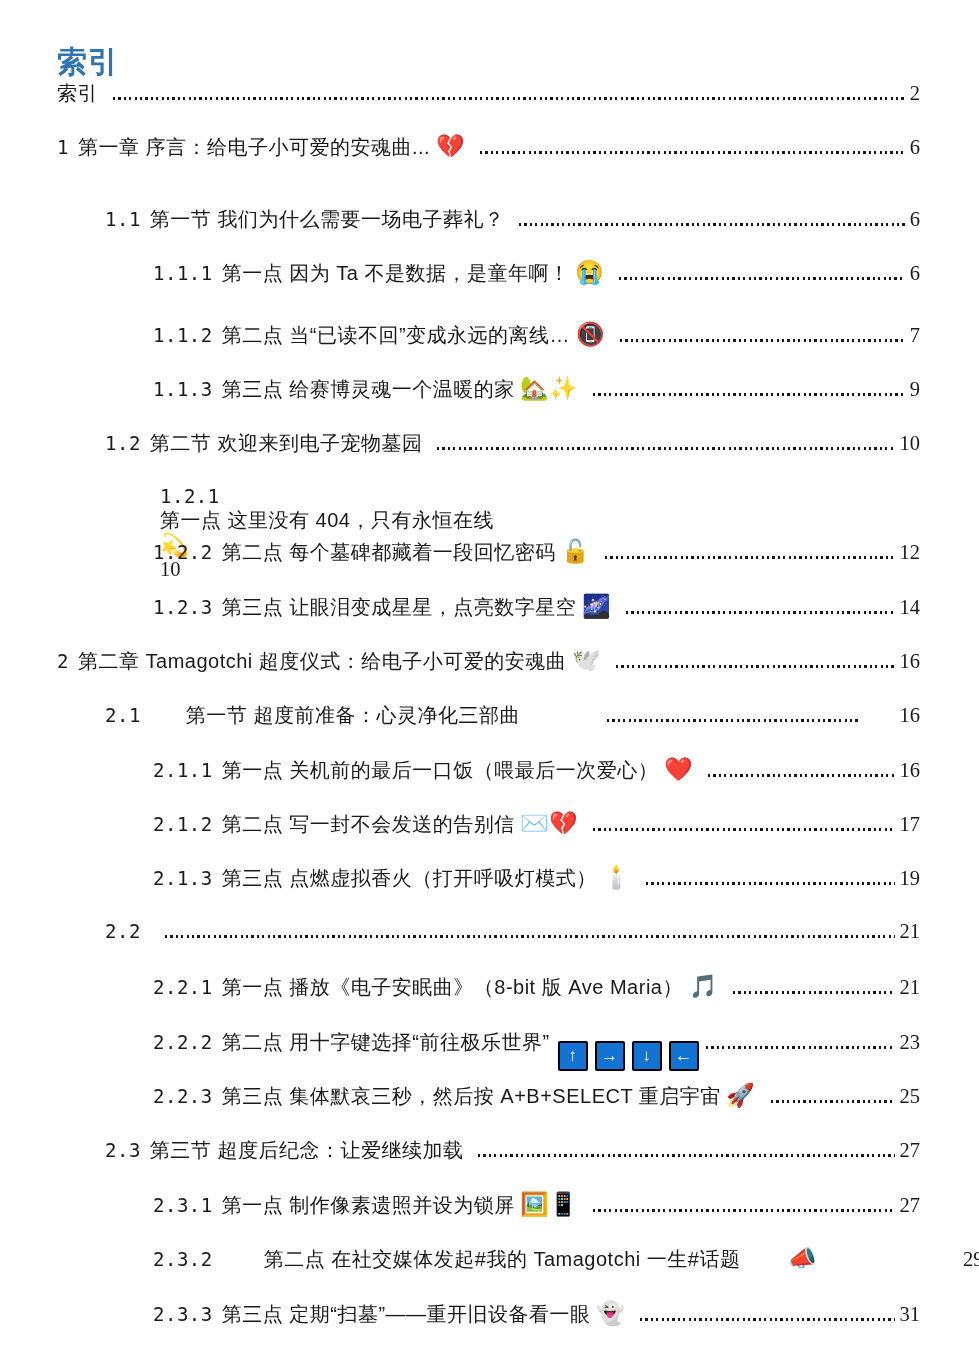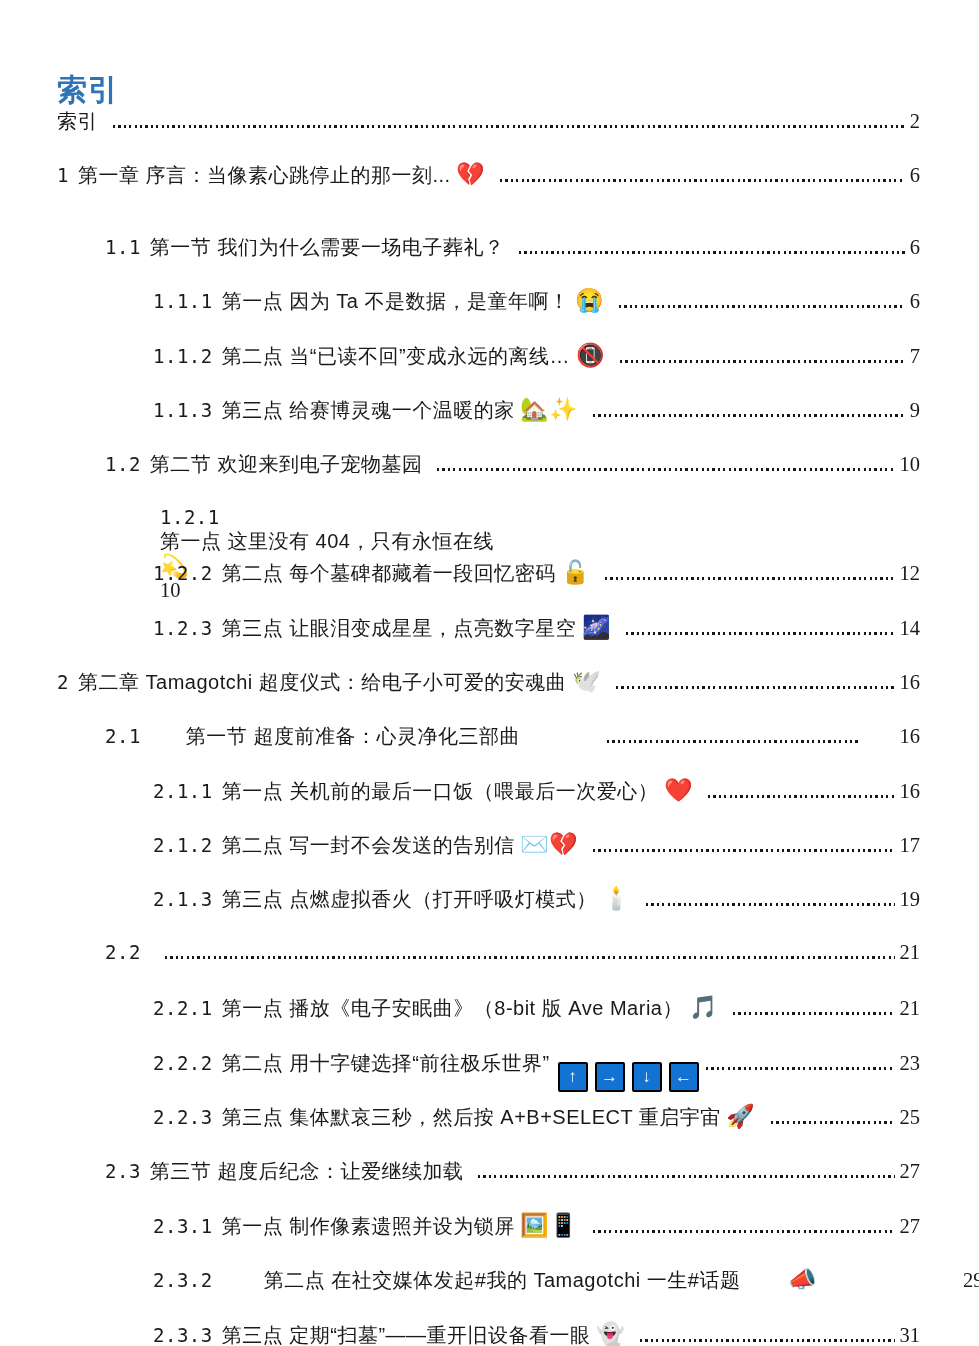--- a/index.html
+++ b/index.html
@@ -6,21 +6,21 @@
   body {
     width: 979px; height: 1346px;
     background: #ffffff;
     overflow: hidden;
     font-family: "Liberation Sans", sans-serif;
     color: #1a1a1a;
   }
   .page {
     box-sizing: border-box;
     width: 979px; height: 1045px;
-    padding: 72px 59px 0 57px;
+    padding: 44px 59px 0 57px;
   }
   .doc-title {
     font-size: 30px;
     font-weight: bold;
     line-height: 1.2;
     letter-spacing: 1px;
     margin: 0;
   }
   .toc { margin-top: 0; }
   .toc-row {
@@ -79,21 +79,21 @@
       <div class="toc-row" style="padding-left: 0px;">
 
     <span class="txt">索引</span>
 
     <span class="keys hidden"></span>
     <span class="leader"></span>
     <span class="page-num">2</span>
   </div>
       <div class="toc-row" style="padding-left: 0px;">
     <span class="num">1</span>
-    <span class="txt">第一章 序言：当像素心跳停止的那一刻...</span>
+    <span class="txt">第一章 序言：给电子小可爱的安魂曲...</span>
     <span class="emoji">💔</span>
     <span class="keys hidden"></span>
     <span class="leader"></span>
     <span class="page-num">6</span>
   </div>
       <div class="toc-row" style="padding-left: 48px; margin-top: 17px;">
     <span class="num">1.1</span>
     <span class="txt">第一节 我们为什么需要一场电子葬礼？</span>
 
     <span class="keys hidden"></span>
@@ -101,21 +101,21 @@
     <span class="page-num">6</span>
   </div>
       <div class="toc-row" style="padding-left: 96px;">
     <span class="num">1.1.1</span>
     <span class="txt">第一点 因为 Ta 不是数据，是童年啊！</span>
     <span class="emoji">😭</span>
     <span class="keys hidden"></span>
     <span class="leader"></span>
     <span class="page-num">6</span>
   </div>
-      <div class="toc-row" style="padding-left: 96px;">
+      <div class="toc-row" style="padding-left: 96px; margin-top: 7px;">
     <span class="num">1.1.2</span>
     <span class="txt">第二点 当“已读不回”变成永远的离线…</span>
     <span class="emoji">📵</span>
     <span class="keys hidden"></span>
     <span class="leader"></span>
     <span class="page-num">7</span>
   </div>
       <div class="toc-row" style="padding-left: 96px;">
     <span class="num">1.1.3</span>
     <span class="txt">第三点 给赛博灵魂一个温暖的家</span>

